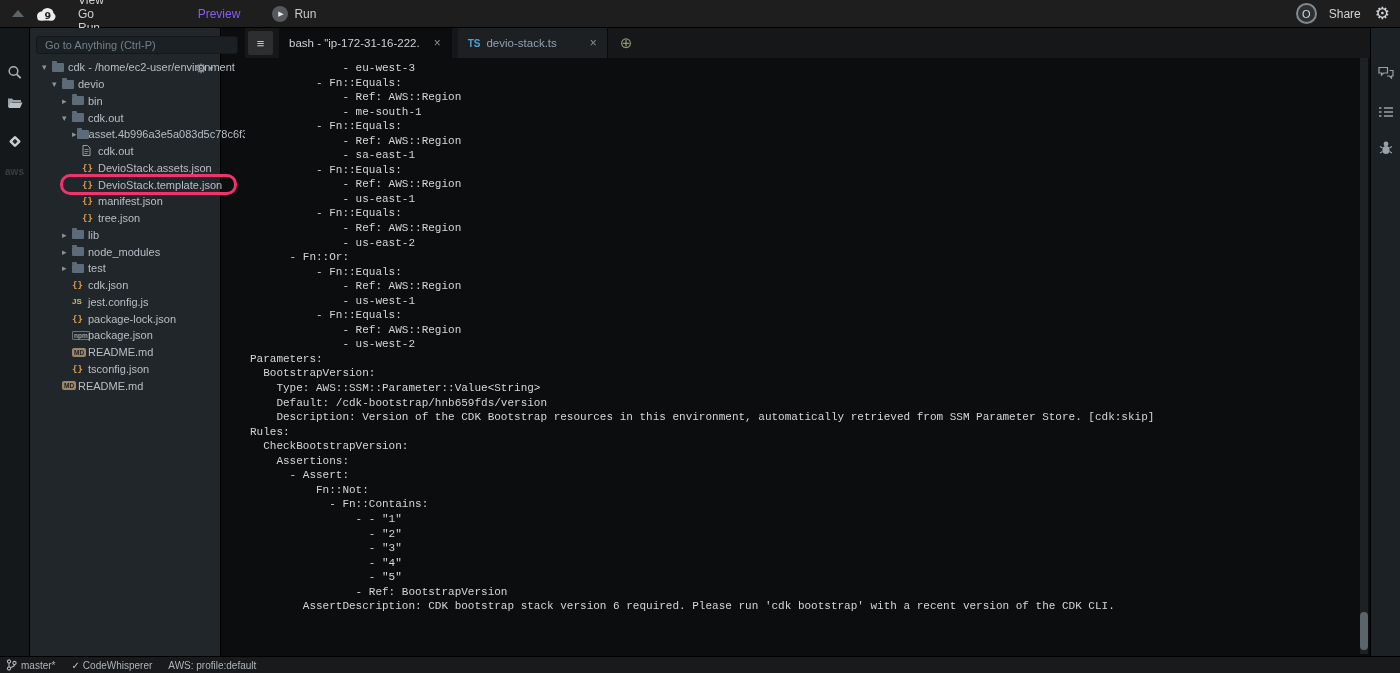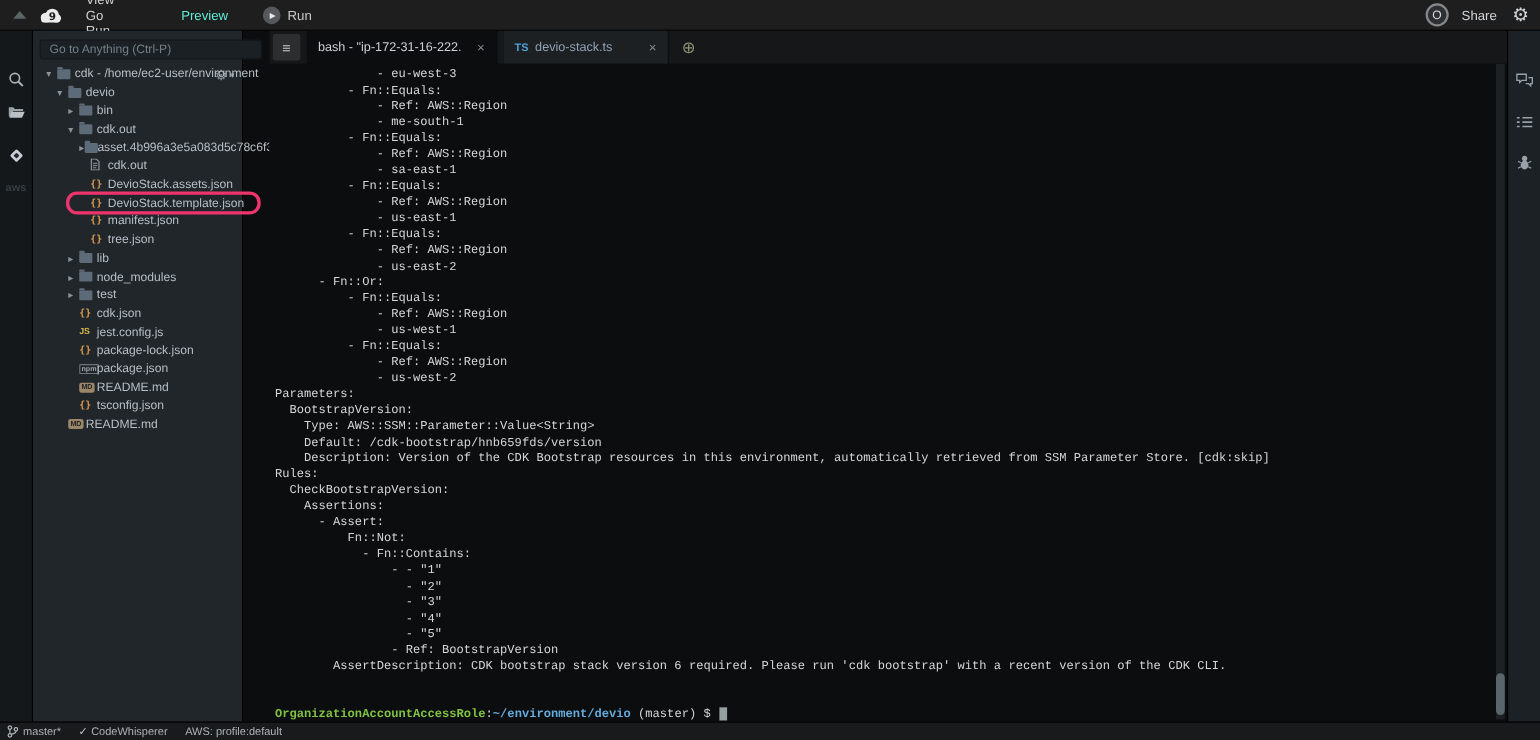--- a/index.html
+++ b/index.html
@@ -10,21 +10,21 @@
   
   .menubar { position:absolute; top:0; left:0; width:1400px; height:28px;
              background:#1e1e1e; border-bottom:1px solid #000;
              display:flex; align-items:center; color:#c9c9c9; font-size:12px; }
   .collapse-tri { width:0; height:0; margin-left:12px;
                   border-left:6px solid transparent; border-right:6px solid transparent;
                   border-bottom:7px solid #5d6468; }
   .c9logo { margin-left:11px; display:flex; align-items:center; }
   .menu-items { display:flex; margin-left:10px;flex-direction:column; }
   .menu-item { padding:0 11px; cursor:default; color:#cfcfcf; }
-  .preview-lbl { margin-left:33px; color:#5eead4; }
+  .preview-lbl { margin-left:66px; color:#8b5cf6; }
   .run-group { display:flex; align-items:center; margin-left:32px; }
   .play-circle { width:16px; height:16px; border-radius:50%; background:#55595d;
                  display:flex; align-items:center; justify-content:center;
                  color:#e9e9e9; font-size:7px; margin-right:6px; padding-left:1px; }
   .menubar-right { margin-left:auto; display:flex; align-items:center; margin-right:10px; }
   .avatar { width:21px; height:21px; border-radius:50%; background:#2d3033;
             border:2px solid #84898d; color:#d9d9d9; font-size:11px;
             display:flex; align-items:center; justify-content:center; }
   .share-lbl { margin:0 14px 0 12px; color:#d2d5d8; }
   .gear-top { font-size:17px; color:#d2d5d8; line-height:1; }
@@ -383,21 +383,20 @@
             - Fn::Contains:
                 - - "1"
                   - "2"
                   - "3"
                   - "4"
                   - "5"
                 - Ref: BootstrapVersion
         AssertDescription: CDK bootstrap stack version 6 required. Please run 'cdk bootstrap' with a recent version of the CDK CLI.
 
 </pre>
-      <div class="prompt-line"><span class="p-user">OrganizationAccountAccessRole</span><span class="p-colon">:</span><span class="p-path">~/environment/devio</span><span class="p-suffix"> (master) $ </span><span class="cursor"></span></div>
       <div class="scroll-track">
         <span class="scroll-thumb"></span>
       </div>
     </div>
   </section>
 
   <div class="strip right">
     <span class="sicon" style="top:38px">
       <svg width="17" height="14" viewBox="0 0 17 14">
         <path d="M1.5 1.5h8.5v5.5H6L4 9V7H1.5z" fill="none" stroke="#98a2a8" stroke-width="1.2"></path>

